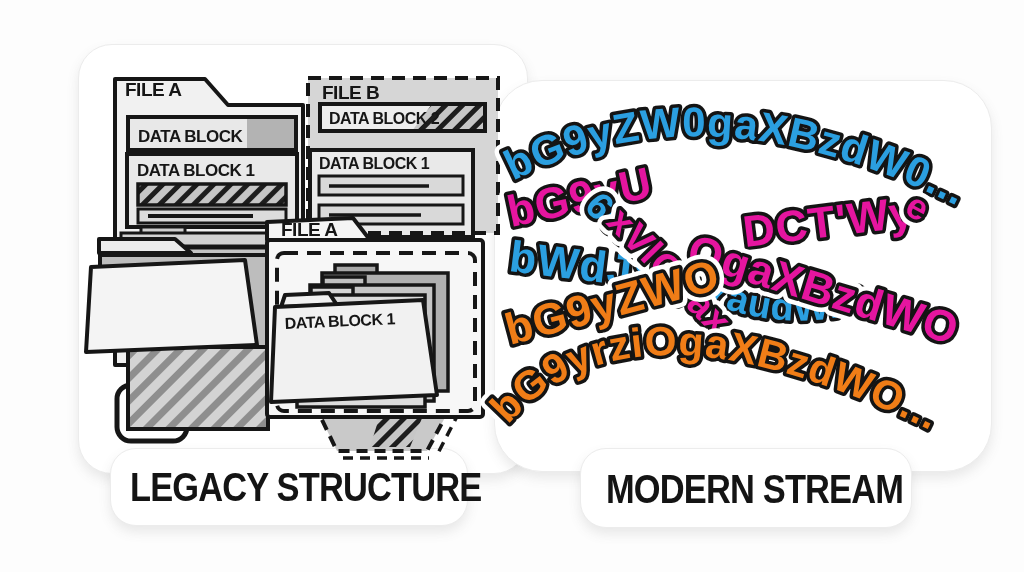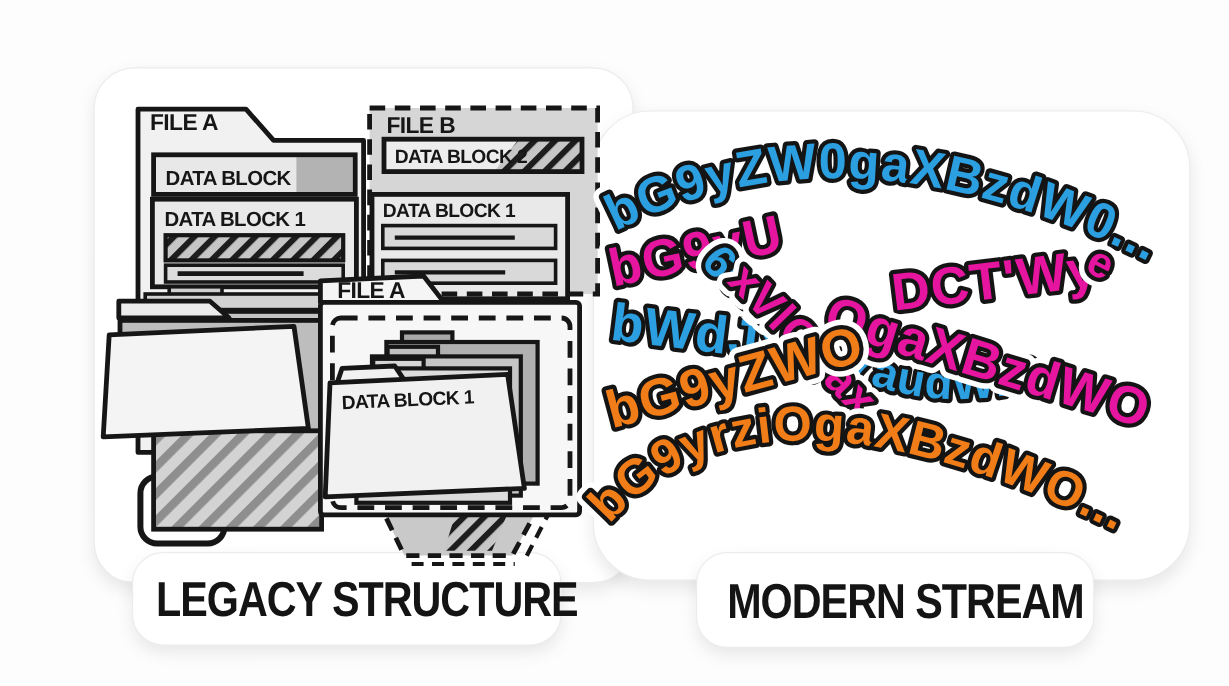--- a/index.html
+++ b/index.html
@@ -1,17 +1,17 @@
 <!DOCTYPE html>
 <html><head>
 <meta charset="utf-8">
 <style>
   html,body{margin:0;padding:0;background:#fdfdfd;}
   #stage{position:relative;width:1024px;height:544px;overflow:hidden;
-         font-family:"Liberation Sans","DejaVu Sans",sans-serif;background:#fdfdfd;margin-top:12px;}
+         font-family:"Liberation Sans","DejaVu Sans",sans-serif;background:#fdfdfd;}
   .blob{position:absolute;background:#ffffff;border:1px solid #ececec;
         box-shadow:0 6px 12px rgba(90,90,90,.13);}
   .caption{position:absolute;font-weight:bold;font-size:41px;color:#141414;
            letter-spacing:-1px;white-space:nowrap;transform:scaleX(.84);
            transform-origin:left top;}
   svg{position:absolute;overflow:visible;}
   svg text{font-family:"Liberation Sans","DejaVu Sans",sans-serif;font-weight:bold;}
   .lbl{fill:#161616;letter-spacing:-0.5px;}
   .halo{fill:#ffffff;stroke:#ffffff;stroke-width:16;stroke-linejoin:round;letter-spacing:1px;}
   .ink{stroke:#141414;stroke-width:7;paint-order:stroke;stroke-linejoin:round;letter-spacing:1px;}

